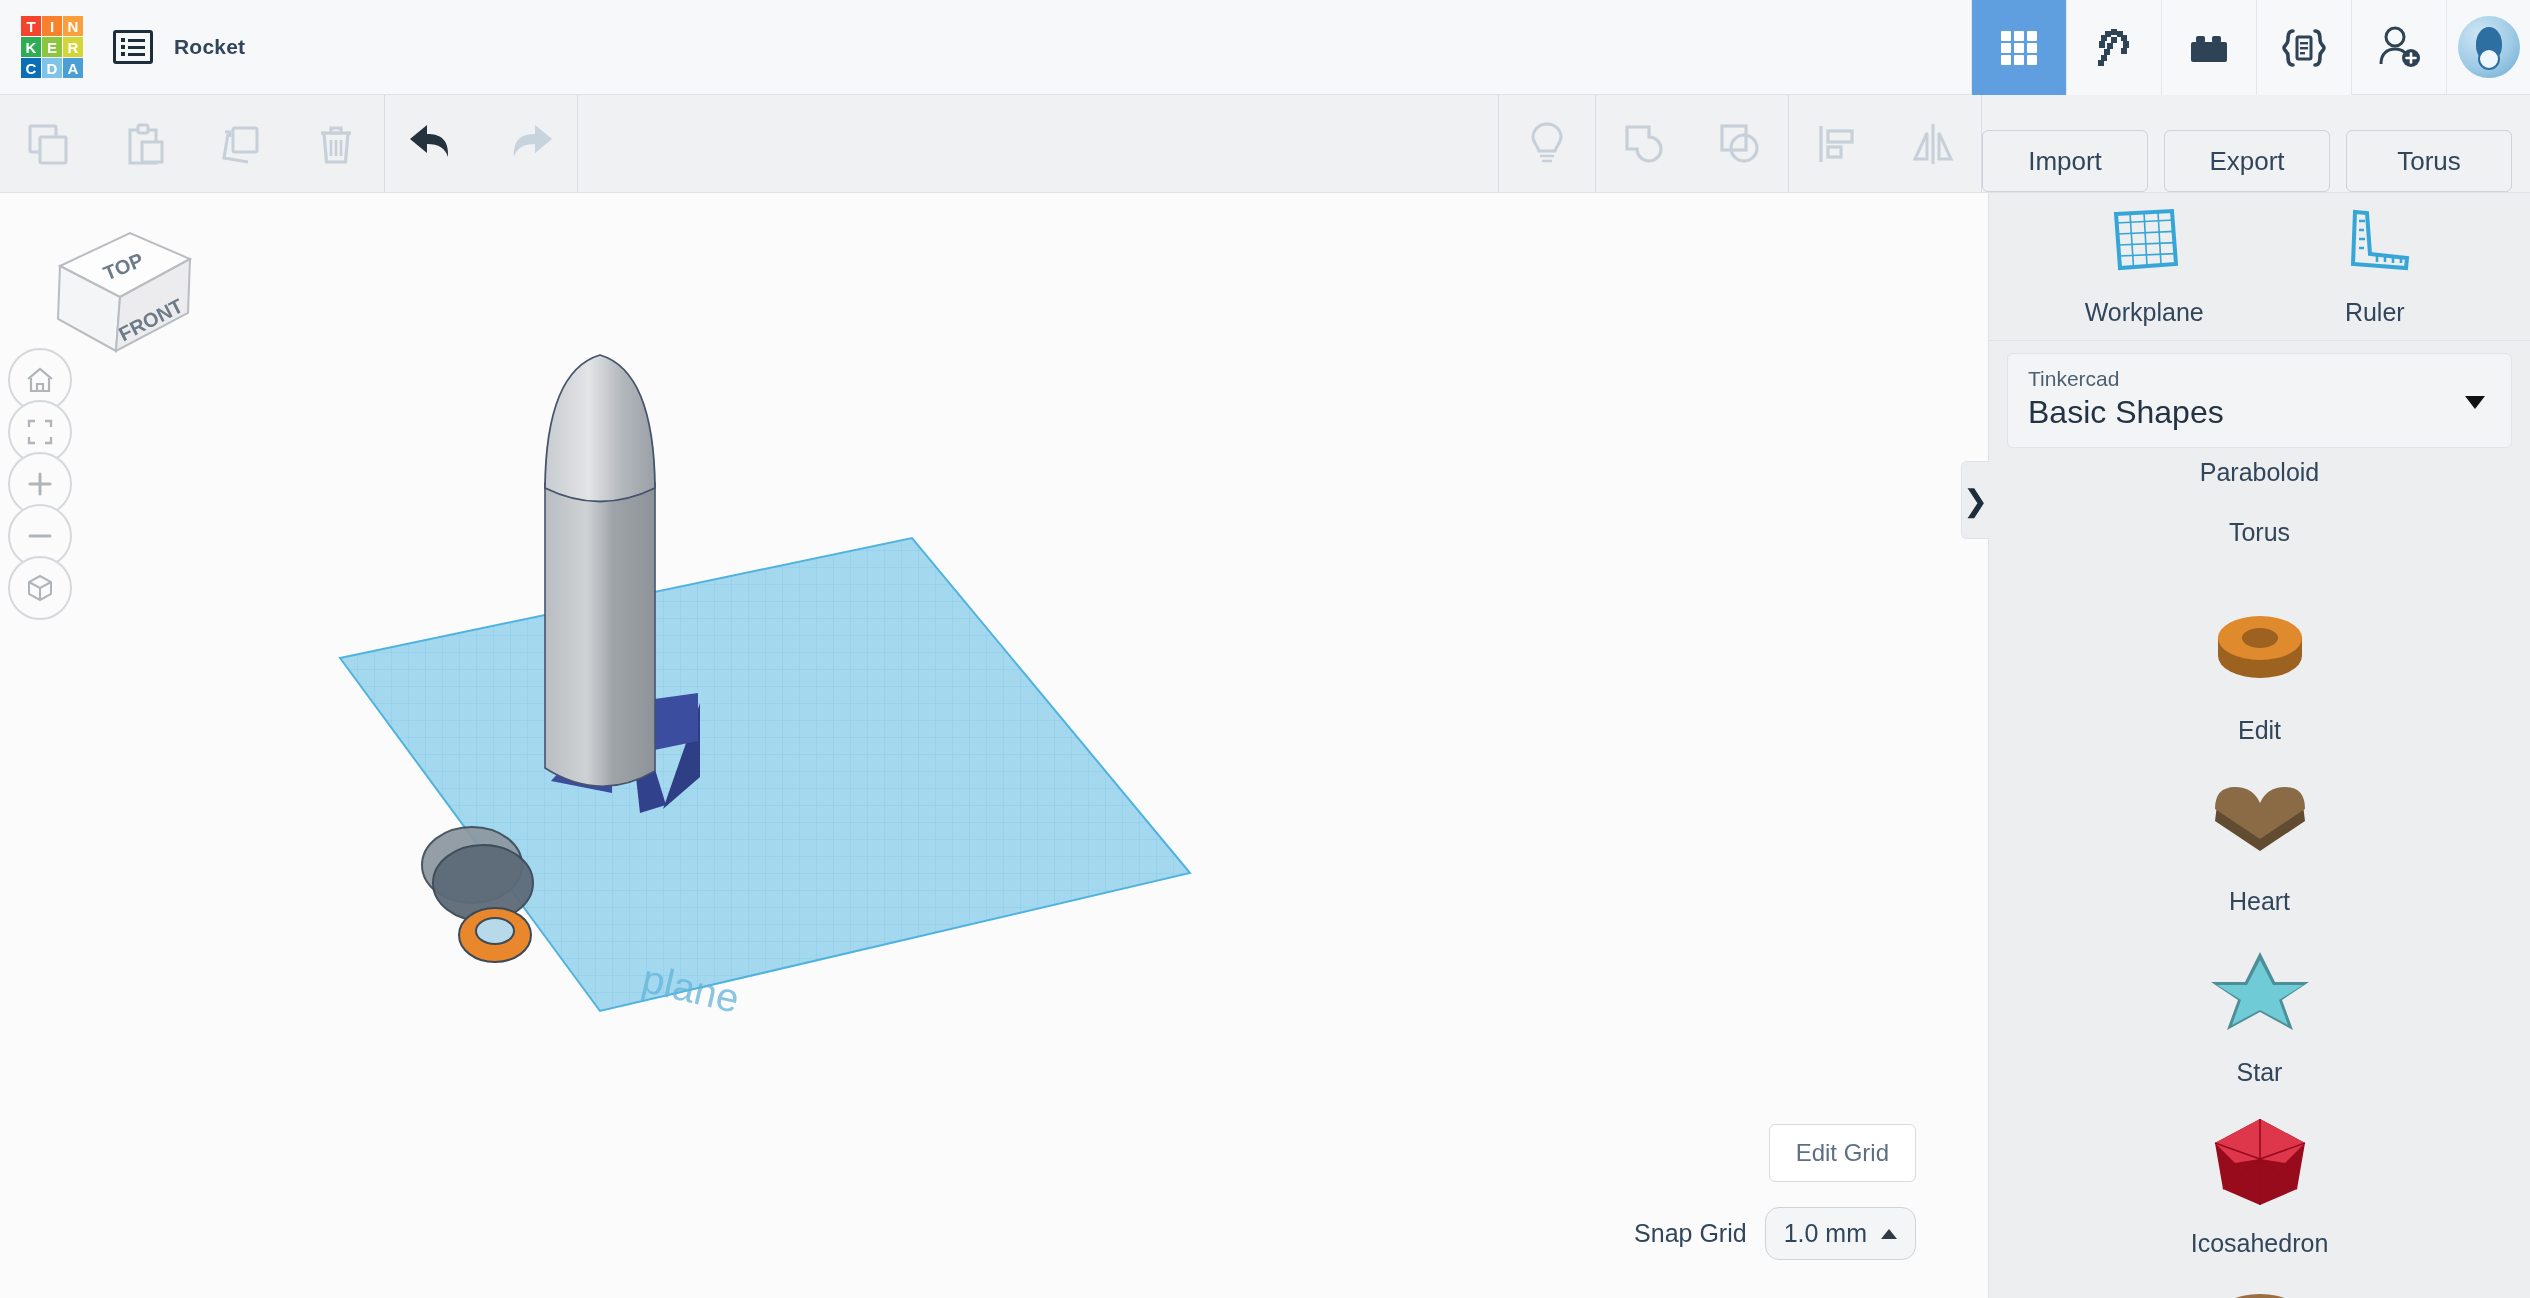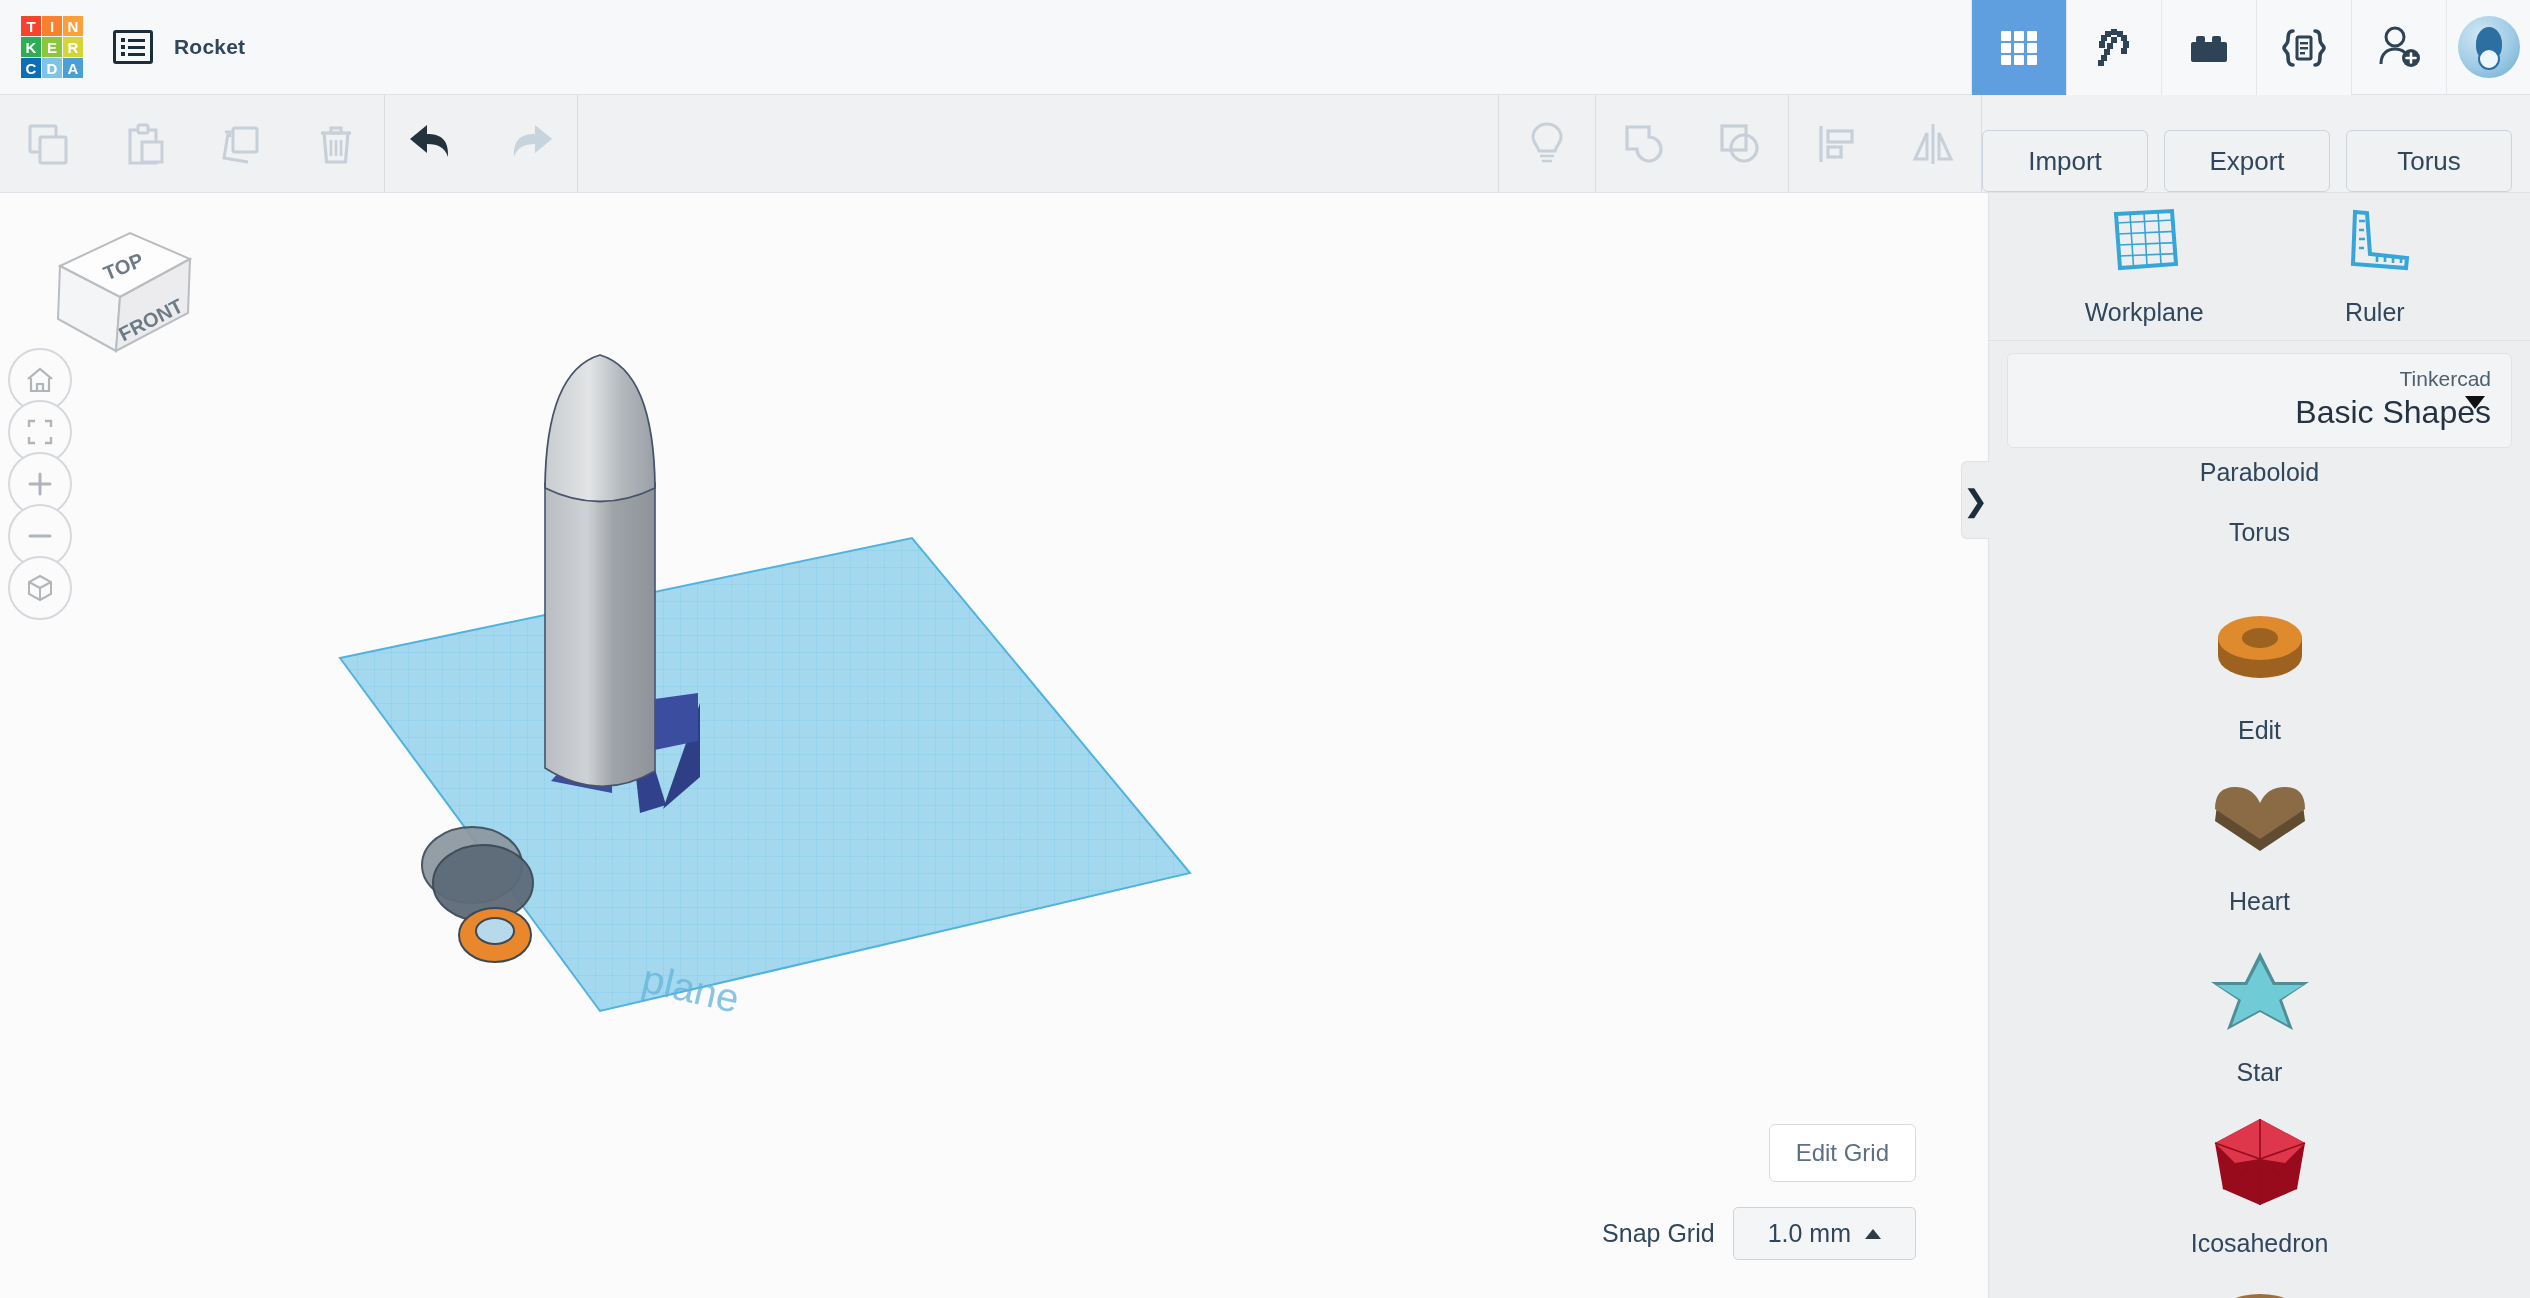--- a/index.html
+++ b/index.html
@@ -124,43 +124,43 @@
     position: absolute; right: 72px; bottom: 116px;
     border: 1px solid #d7dbe0; border-radius: 6px; background: #ffffff;
     color: #5d7083; font-size: 24px; padding: 14px 26px;
   }
   .snap-row {
     position: absolute; right: 72px; bottom: 38px;
     display: flex; align-items: center; gap: 18px;
   }
   .snap-label { font-size: 25px; color: #31465b; }
   .snap-select {
-    border: 1px solid #cdd3d9; border-radius: 5px; background: #f4f5f7;
-    color: #31465b; font-size: 25px; padding: 11px 34px;
+    border: 1px solid #cdd3d9; border-radius: 14px; background: #f4f5f7;
+    color: #31465b; font-size: 25px; padding: 11px 18px;
     display: flex; align-items: center; gap: 14px;
   }
   .caret-up { width: 0; height: 0; border-left: 8px solid transparent; border-right: 8px solid transparent; border-bottom: 10px solid #2f3c48; }
 
   
   .rpanel {
     position: absolute; top: 193px; right: 0; width: 542px; height: 1105px;
     background: #eceef0; border-left: 1px solid #dfe3e8;
     display: flex; flex-direction: column;
   }
   .rtools {
     height: 148px; display: flex; align-items: center; justify-content: space-around;
     padding: 0 40px; border-bottom: 1px solid #dfe3e8;
   }
   .rtool { display: flex; flex-direction: column; align-items: center; gap: 26px; width: 200px; }
   .rtool-label { font-size: 25px; color: #31465b; }
 
   .shapes-select-wrap { padding: 12px 18px 10px 18px; }
   .shapes-select {
     background: #f3f4f6; border: 1px solid #e0e3e7; border-radius: 6px;
-    padding: 13px 20px 16px 20px; position: relative; text-align: right;
+    padding: 13px 20px 16px 20px; position: relative;
   }
   .shapes-select .vendor { font-size: 21px; color: #4d6070; margin-bottom: 3px; }
   .shapes-select .catname { font-size: 32px; color: #243343; }
   .shapes-caret {
     position: absolute; right: 26px; top: 42px;
     width: 0; height: 0; border-left: 10px solid transparent; border-right: 10px solid transparent; border-top: 13px solid #111;
   }
 
   .shape-grid {
     flex: 1; overflow: hidden; position: relative;

